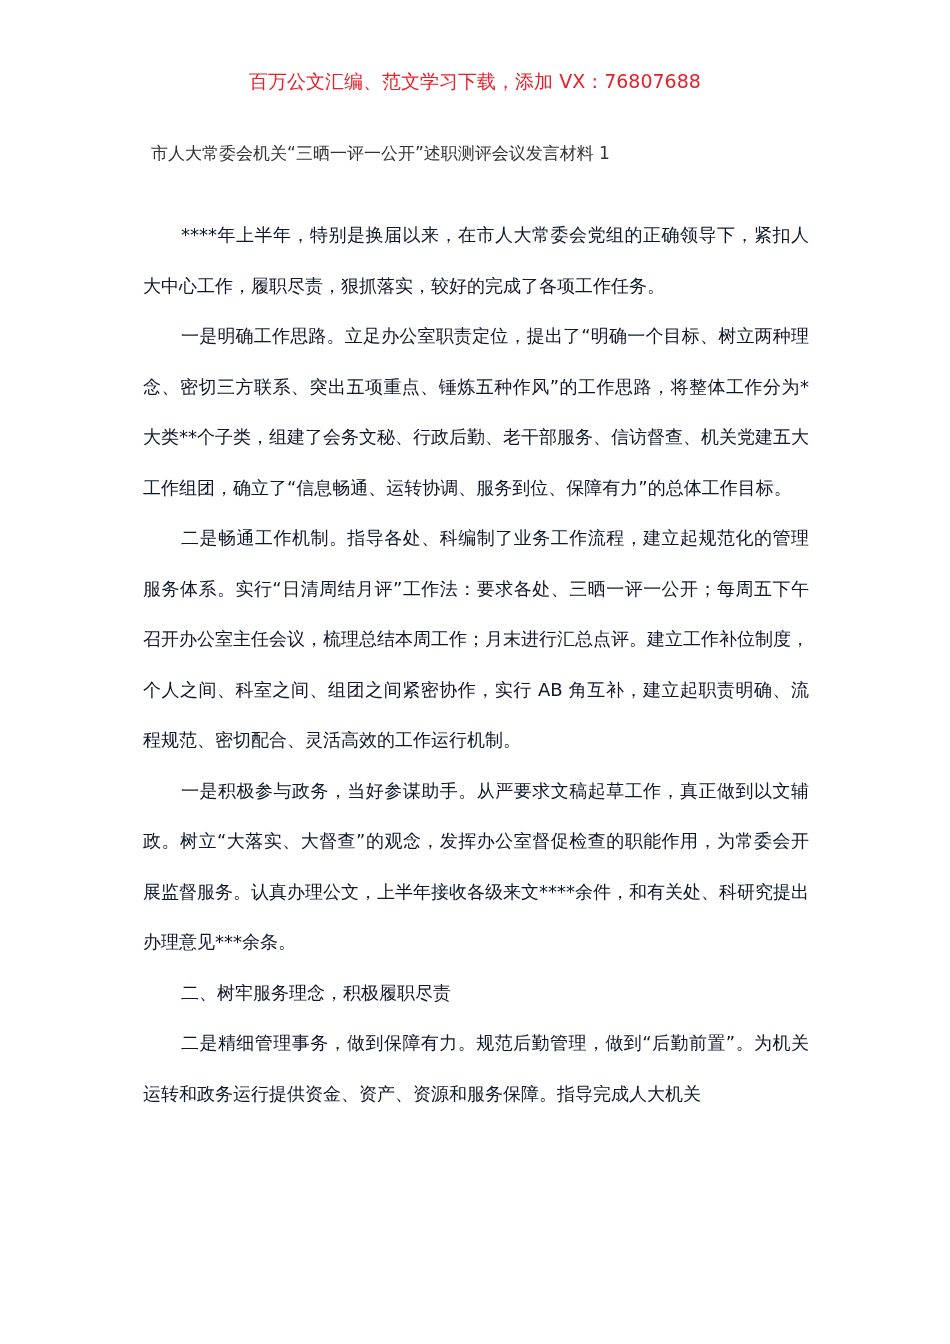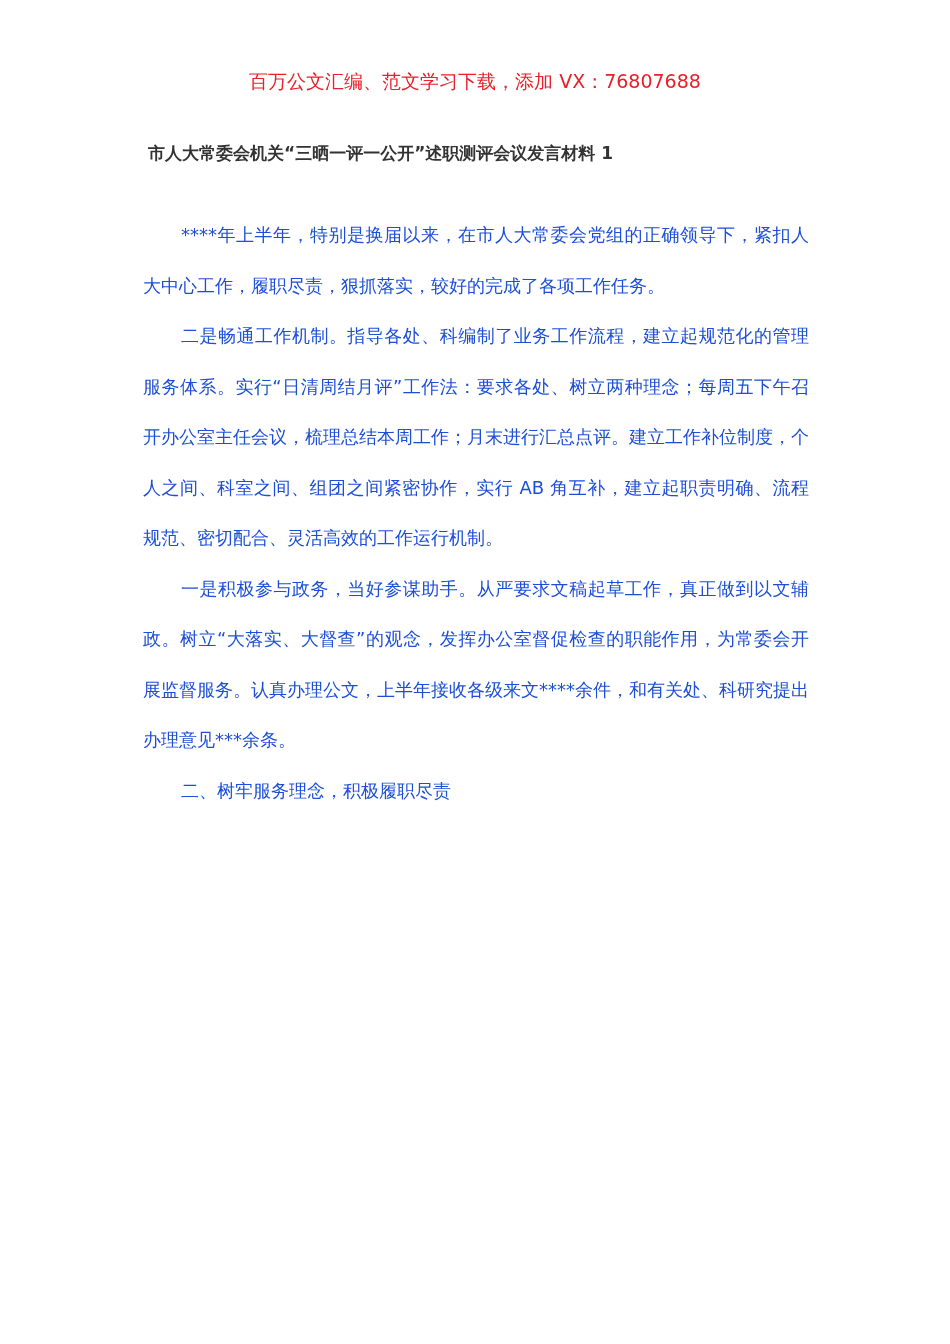--- a/index.html
+++ b/index.html
@@ -34,45 +34,47 @@
     color: #e8202a;
     letter-spacing: 0px;
   }
   .doc-title {
     position: absolute;
     top: 139px;
     left: 0;
     width: 761px;
     text-align: center;
     font-size: 17px;
-    font-weight: bold;
+    font-weight: normal;
     line-height: 28px;
     color: #333333;
   }
   .body-text {
     position: absolute;
     top: 210px;
     left: 143px;
     width: 666px;
   }
   .para {
     margin: 0;
     font-size: 18px;
     line-height: 50.5px;
-    color: #1d4ed8;
+    color: #0f172a;
     text-align: justify;
     text-indent: 38px;
     word-break: break-all;
   }
 </style>
 </head>
 <body>
 
 <div class="page">
   <div class="banner">百万公文汇编、范文学习下载，添加 VX：76807688</div>
   <div class="doc-title">市人大常委会机关“三晒一评一公开”述职测评会议发言材料 1</div>
   <div class="body-text">
     <p class="para">****年上半年，特别是换届以来，在市人大常委会党组的正确领导下，紧扣人大中心工作，履职尽责，狠抓落实，较好的完成了各项工作任务。</p>
-    <p class="para">二是畅通工作机制。指导各处、科编制了业务工作流程，建立起规范化的管理服务体系。实行“日清周结月评”工作法：要求各处、树立两种理念；每周五下午召开办公室主任会议，梳理总结本周工作；月末进行汇总点评。建立工作补位制度，个人之间、科室之间、组团之间紧密协作，实行 AB 角互补，建立起职责明确、流程规范、密切配合、灵活高效的工作运行机制。</p>
+    <p class="para">一是明确工作思路。立足办公室职责定位，提出了“明确一个目标、树立两种理念、密切三方联系、突出五项重点、锤炼五种作风”的工作思路，将整体工作分为*大类**个子类，组建了会务文秘、行政后勤、老干部服务、信访督查、机关党建五大工作组团，确立了“信息畅通、运转协调、服务到位、保障有力”的总体工作目标。</p>
+    <p class="para">二是畅通工作机制。指导各处、科编制了业务工作流程，建立起规范化的管理服务体系。实行“日清周结月评”工作法：要求各处、三晒一评一公开；每周五下午召开办公室主任会议，梳理总结本周工作；月末进行汇总点评。建立工作补位制度，个人之间、科室之间、组团之间紧密协作，实行 AB 角互补，建立起职责明确、流程规范、密切配合、灵活高效的工作运行机制。</p>
     <p class="para">一是积极参与政务，当好参谋助手。从严要求文稿起草工作，真正做到以文辅政。树立“大落实、大督查”的观念，发挥办公室督促检查的职能作用，为常委会开展监督服务。认真办理公文，上半年接收各级来文****余件，和有关处、科研究提出办理意见***余条。</p>
     <p class="para">二、树牢服务理念，积极履职尽责</p>
+    <p class="para">二是精细管理事务，做到保障有力。规范后勤管理，做到“后勤前置”。为机关运转和政务运行提供资金、资产、资源和服务保障。指导完成人大机关</p>
   </div>
 </div>
 
 </body></html>

